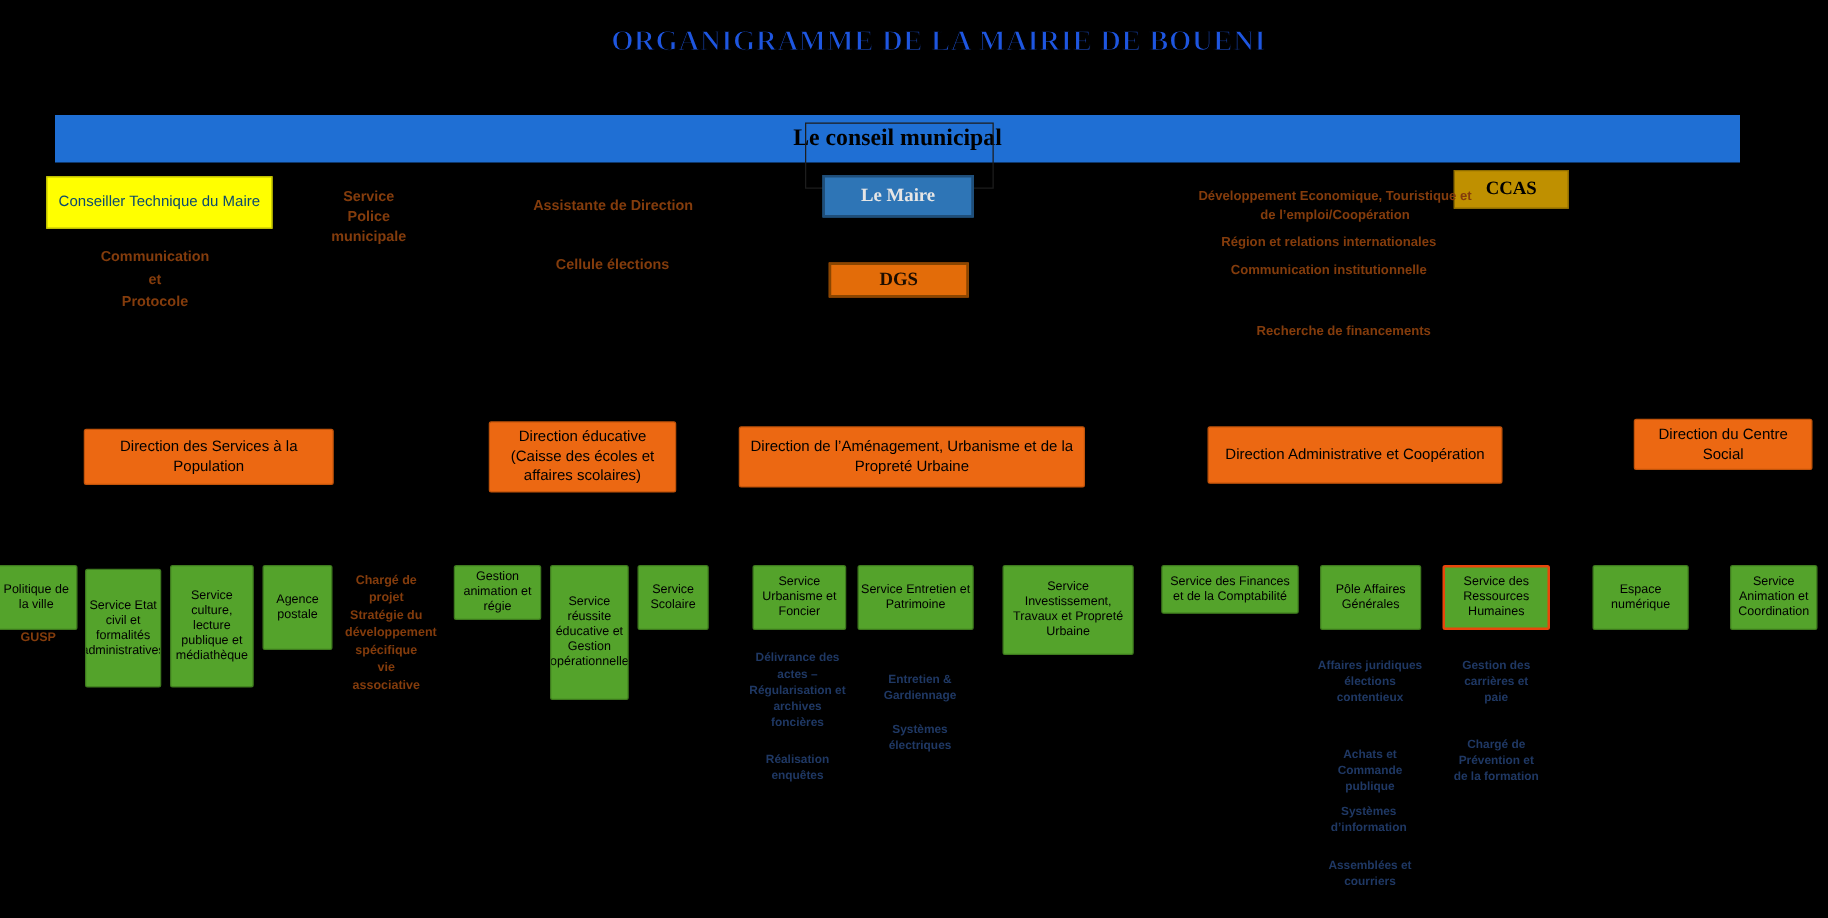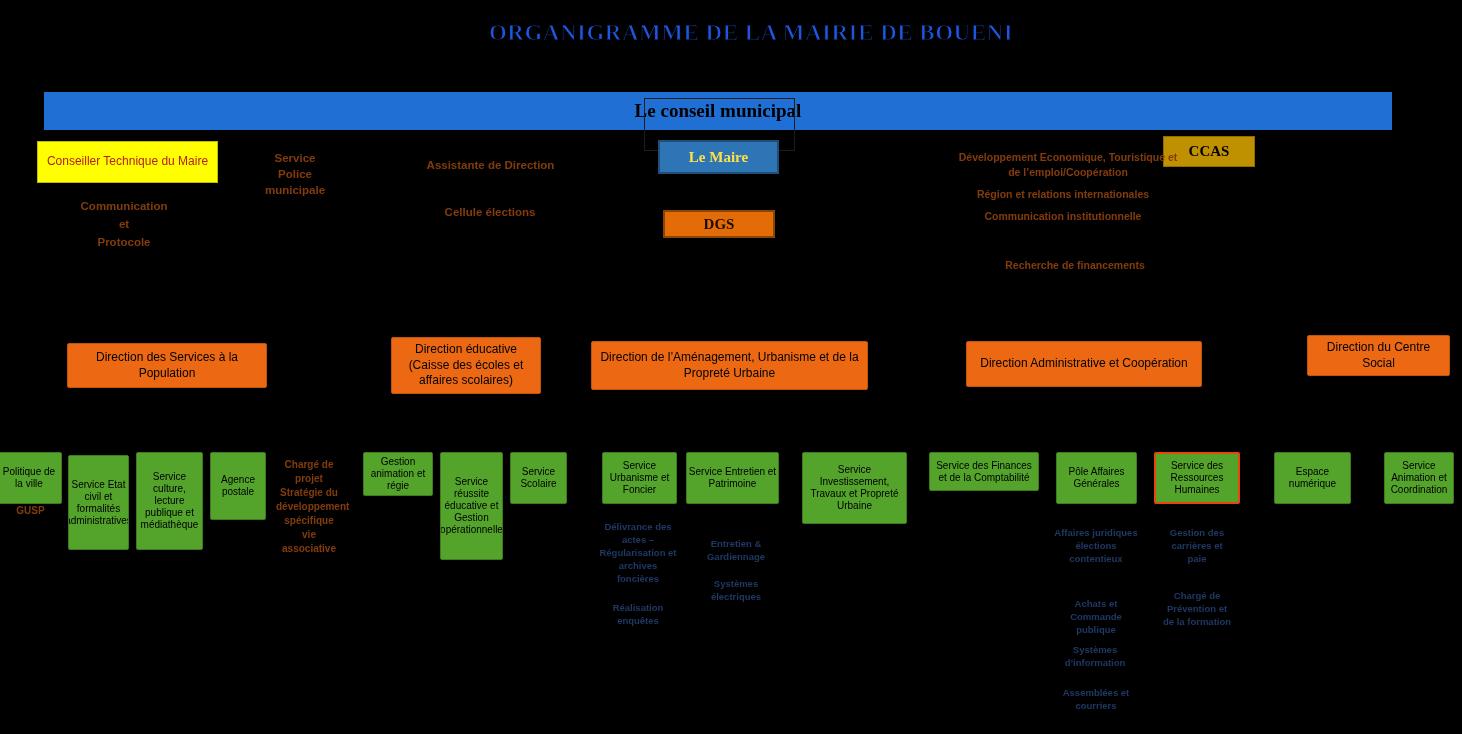--- a/index.html
+++ b/index.html
@@ -6,25 +6,25 @@
   .canvas{position:relative;width:1462px;height:734px;background:#000;overflow:hidden;
           font-family:"Liberation Sans", sans-serif;padding-left:40px;}
   .node{position:absolute;box-sizing:border-box;display:flex;align-items:center;
         justify-content:center;text-align:center;overflow:hidden;}
   .serif{font-family:"Liberation Serif", serif;margin-top:30px;}
   .title{position:absolute;left:0;top:20px;width:100%;text-align:center;
          font-family:"Liberation Serif", serif;font-weight:bold;font-size:23px;
          letter-spacing:.5px;color:#1E56E0;-webkit-text-stroke:1px #000;
          text-shadow:1px 1px 0 #000,-1px -1px 0 #000,1px -1px 0 #000,-1px 1px 0 #000;}
   .banner{background:#1F6FD4;color:#000;font-weight:bold;font-size:19px;}
-  .maire{background:#2E75B6;border:2px solid #1F4E79;color:#fde047;font-weight:bold;font-size:15px;}
+  .maire{background:#2E75B6;border:2px solid #1F4E79;color:#e5e5e5;font-weight:bold;font-size:15px;}
   .outline{position:absolute;border:1px solid #1d1d1d;}
   .dgs{background:#E36C09;border:2px solid #8A4500;color:#1c0d00;font-weight:bold;font-size:15px;}
   .ccas{background:#BF9000;border:1px solid #8E6C00;color:#000000;font-weight:bold;font-size:15px;}
-  .yellowbox{background:#FFFF00;border:1px solid #BDBD00;color:#b91c1c;font-size:12px;line-height:1.3;}
+  .yellowbox{background:#FFFF00;border:1px solid #BDBD00;color:#0c4a6e;font-size:12px;line-height:1.3;}
   .dir{background:#EC6812;border:1px solid #C1530A;color:#000;font-size:12px;line-height:1.3;
        border-radius:2px;padding:2px;}
   .green{background:#54A32B;border:1px solid #3E7A1E;color:#000;font-size:10px;line-height:1.2;
          border-radius:2px;padding:1px;}
   .rhborder{border:2px solid #E8470B;}
   .darkred{position:absolute;color:#843C0C;font-weight:bold;text-align:center;}
   .navy{position:absolute;color:#1F3864;font-weight:bold;text-align:center;}
   .pre{white-space:pre-line;}
 </style>
 </head>

